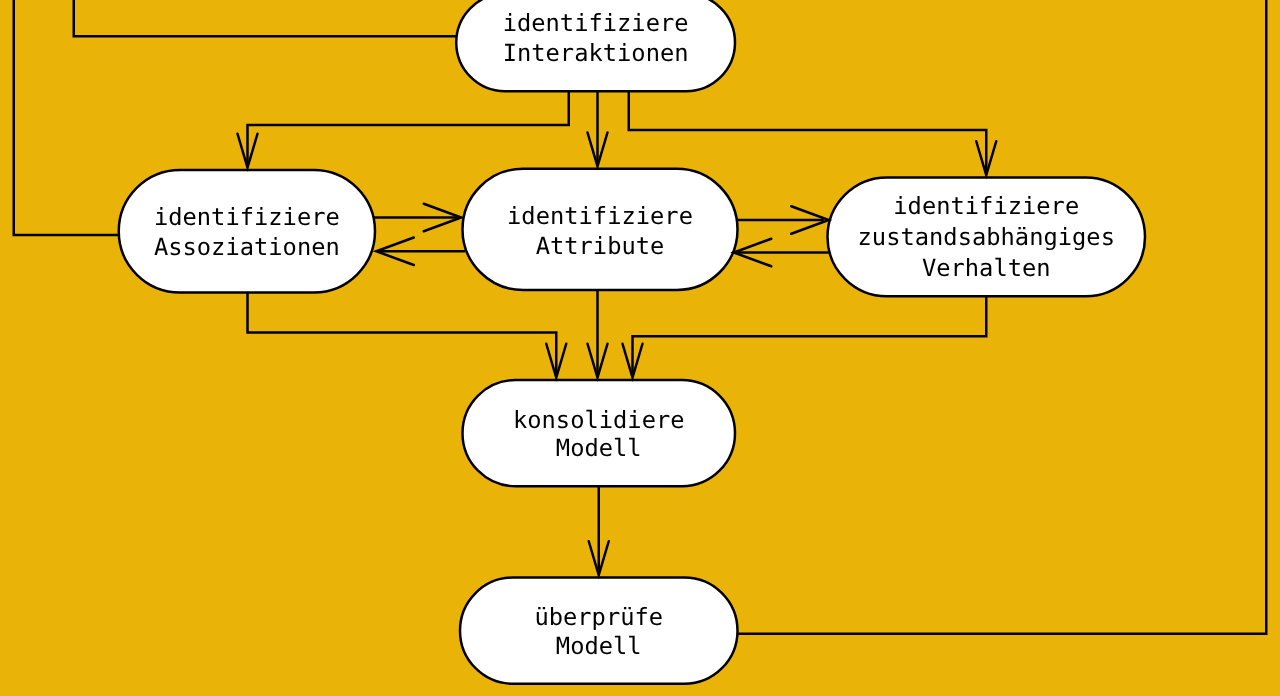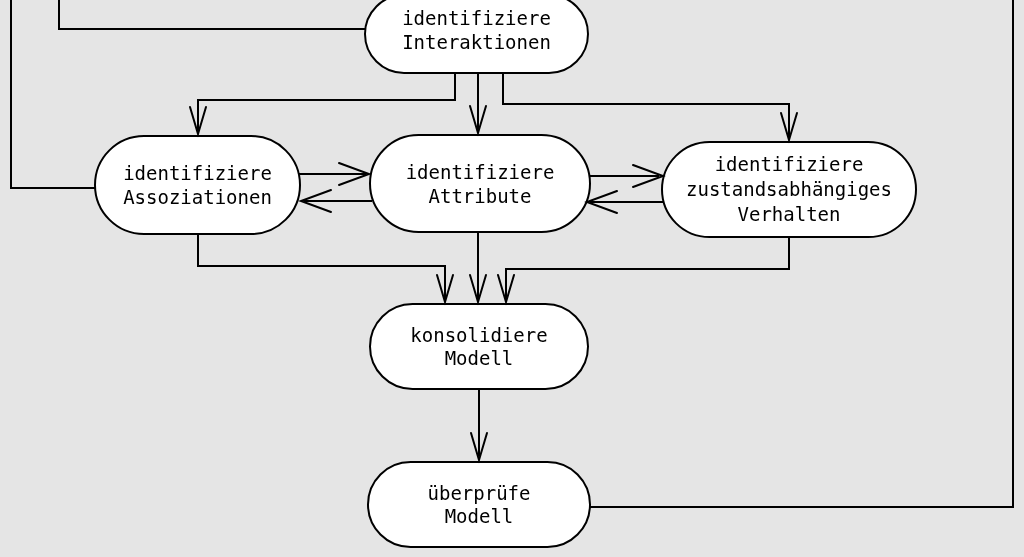--- a/index.html
+++ b/index.html
@@ -4,21 +4,21 @@
 <style>
   html, body {
     margin: 0;
     padding: 0;
     background: #ffffff;
   }
   #stage {
     position: relative;
     width: 1024px;
     height: 557px;
-    background: #e5e5e5;
+    background: #eab308;
     overflow: hidden;
   }
   svg { display: block; }
   .edge {
     fill: none;
     stroke: #000000;
     stroke-width: 2;
   }
   .arrowhead {
     fill: none;

